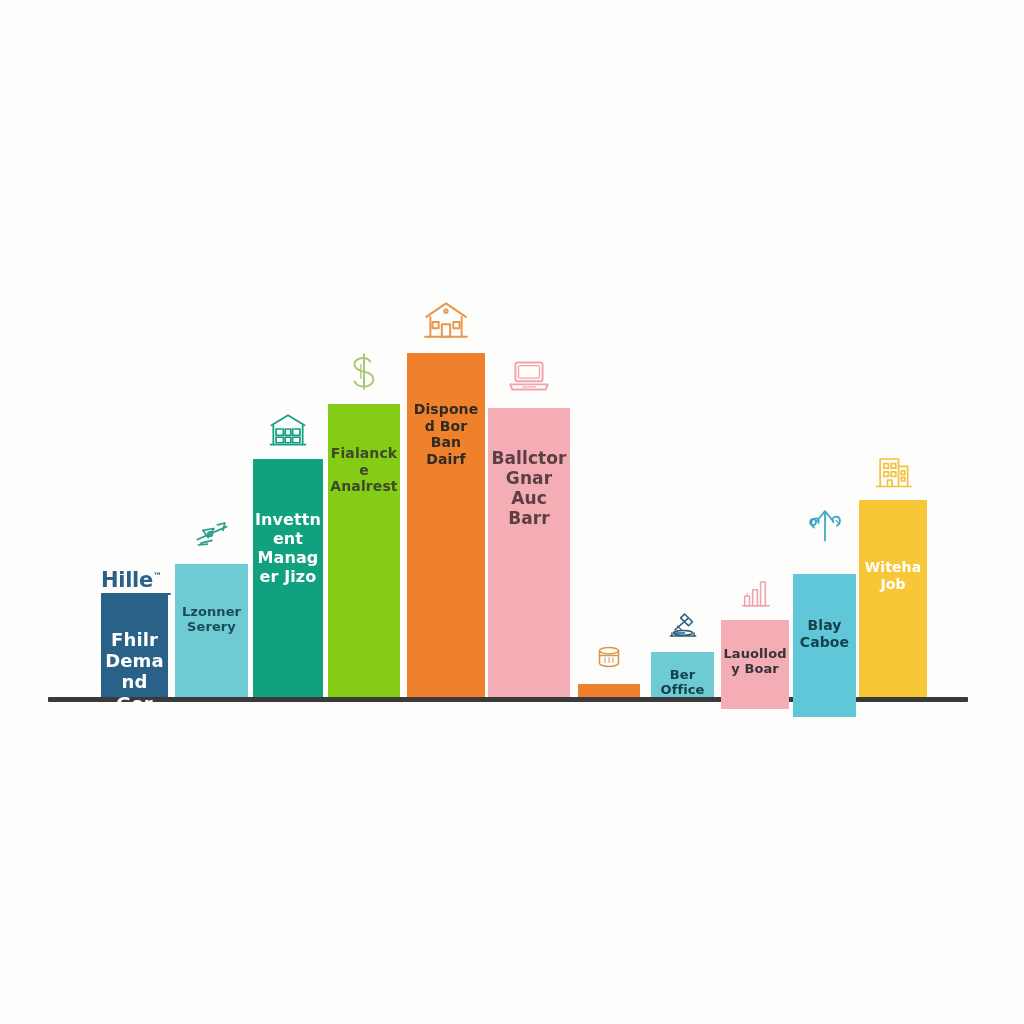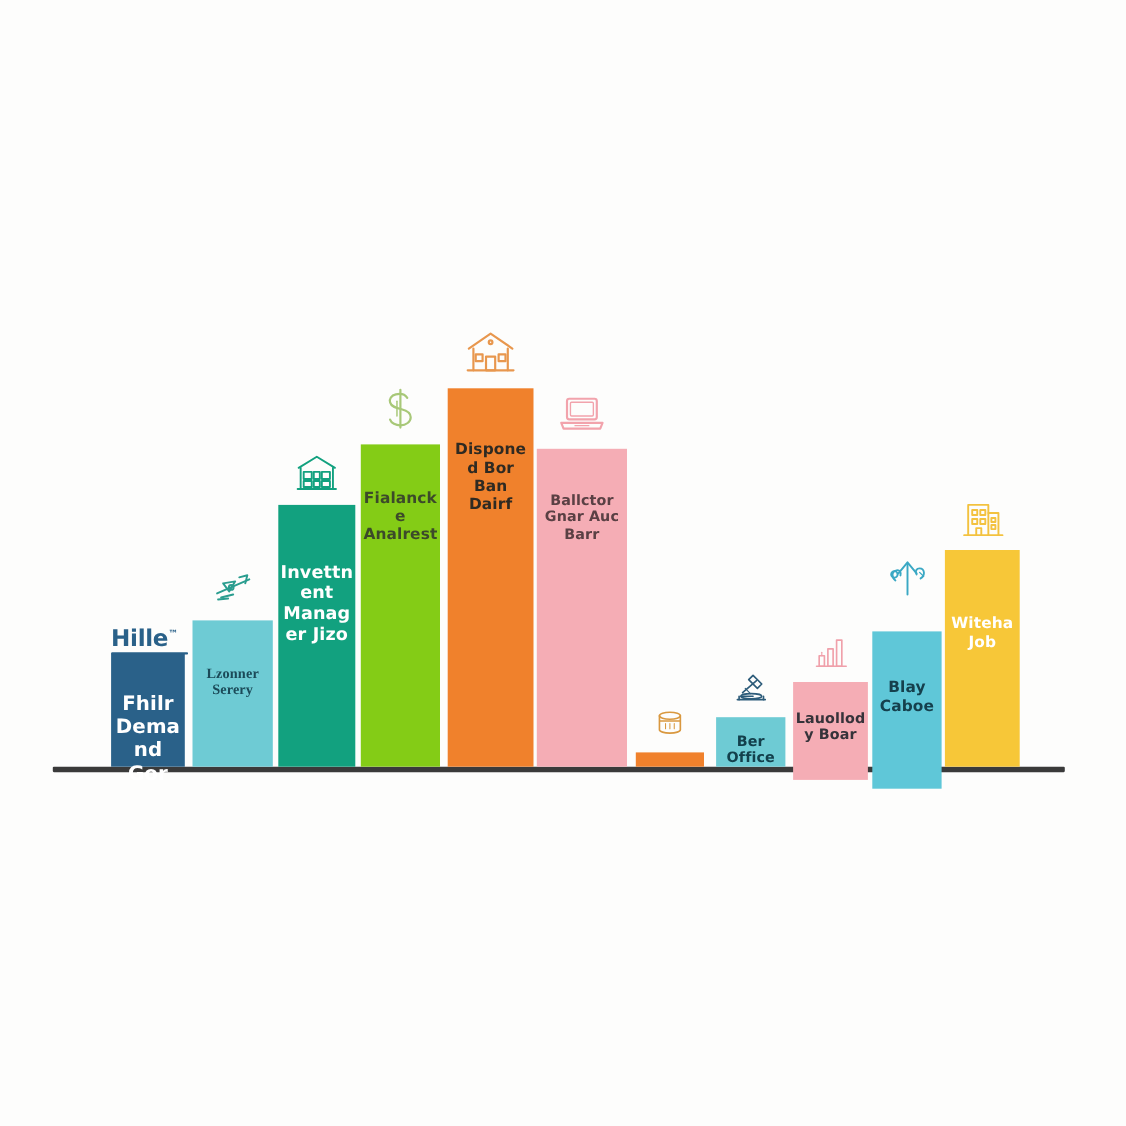--- a/index.html
+++ b/index.html
@@ -81,21 +81,21 @@
 
 <div id="canvas">
   <div class="plot">
 
     <div class="baseline" id="baseline" style="left: 48px; top: 697px; width: 920px; height: 5px; background: rgb(58, 58, 58);"></div>
 
     <div id="bars-layer">
         <div class="bar" style="left: 101px; top: 594px; width: 67px; height: 103px; background: rgb(42, 97, 137);">
           <div class="bar-label" style="color: rgb(255, 255, 255); font-size: 18px; top: 35px;">Fhilr Demand Gor</div>
         </div>
-        <div class="bar" style="left: 175px; top: 564px; width: 73px; height: 133px; background: rgb(110, 203, 212); font-family: Liberation Serif, serif;">
+        <div class="bar" style="left: 175px; top: 564px; width: 73px; height: 133px; background: rgb(110, 203, 212);">
           <div class="bar-label" style="color: rgb(27, 74, 88); font-size: 13px; top: 40px;">Lzonner Serery</div>
         </div>
         <div class="bar-icon" style="left: 175px; width: 73px; top: 512px; height: 44px; position: absolute;">
           <svg width="44" height="44" viewBox="0 0 48 48">
             <g fill="none" stroke="#2a9d8f" stroke-width="1.9" stroke-linecap="round" stroke-linejoin="round">
               <path d="M8 30 L40 16"></path>
               <path d="M14 20 L26 18 L20 28 Z"></path>
               <path d="M12 34 L24 31"></path>
               <path d="M30 14 L38 12 L36 20"></path>
               <circle cx="22" cy="24" r="2.4"></circle>
@@ -143,21 +143,21 @@
               <circle cx="24" cy="15.5" r="1.6"></circle>
               <path d="M9 21 L9 40 M39 21 L39 40"></path>
               <rect x="20" y="28" width="8" height="12"></rect>
               <rect x="11" y="26" width="6" height="6"></rect>
               <rect x="31" y="26" width="6" height="6"></rect>
               <path d="M4 40 L44 40"></path>
             </g>
           </svg>
         </div>
         <div class="bar" style="left: 488px; top: 408px; width: 82px; height: 289px; background: rgb(245, 173, 181);">
-          <div class="bar-label" style="color: rgb(90, 64, 68); font-size: 13px; top: 40px;">Ballctor Gnar Auc Barr</div>
+          <div class="bar-label" style="color: rgb(90, 64, 68); font-size: 17px; top: 40px;">Ballctor Gnar Auc Barr</div>
         </div>
         <div class="bar-icon" style="left: 488px; width: 82px; top: 350px; height: 50px; position: absolute;">
           <svg width="50" height="50" viewBox="0 0 48 48">
             <g fill="none" stroke="#f2a3ac" stroke-width="1.9" stroke-linecap="round" stroke-linejoin="round">
               <rect x="11" y="12" width="26" height="18" rx="2"></rect>
               <rect x="14" y="15" width="20" height="12" rx="1" stroke-width="1.2"></rect>
               <path d="M6 33 L42 33 L40 38 L8 38 Z"></path>
               <path d="M18 35.5 L30 35.5" stroke-width="1.2"></path>
             </g>
           </svg>

